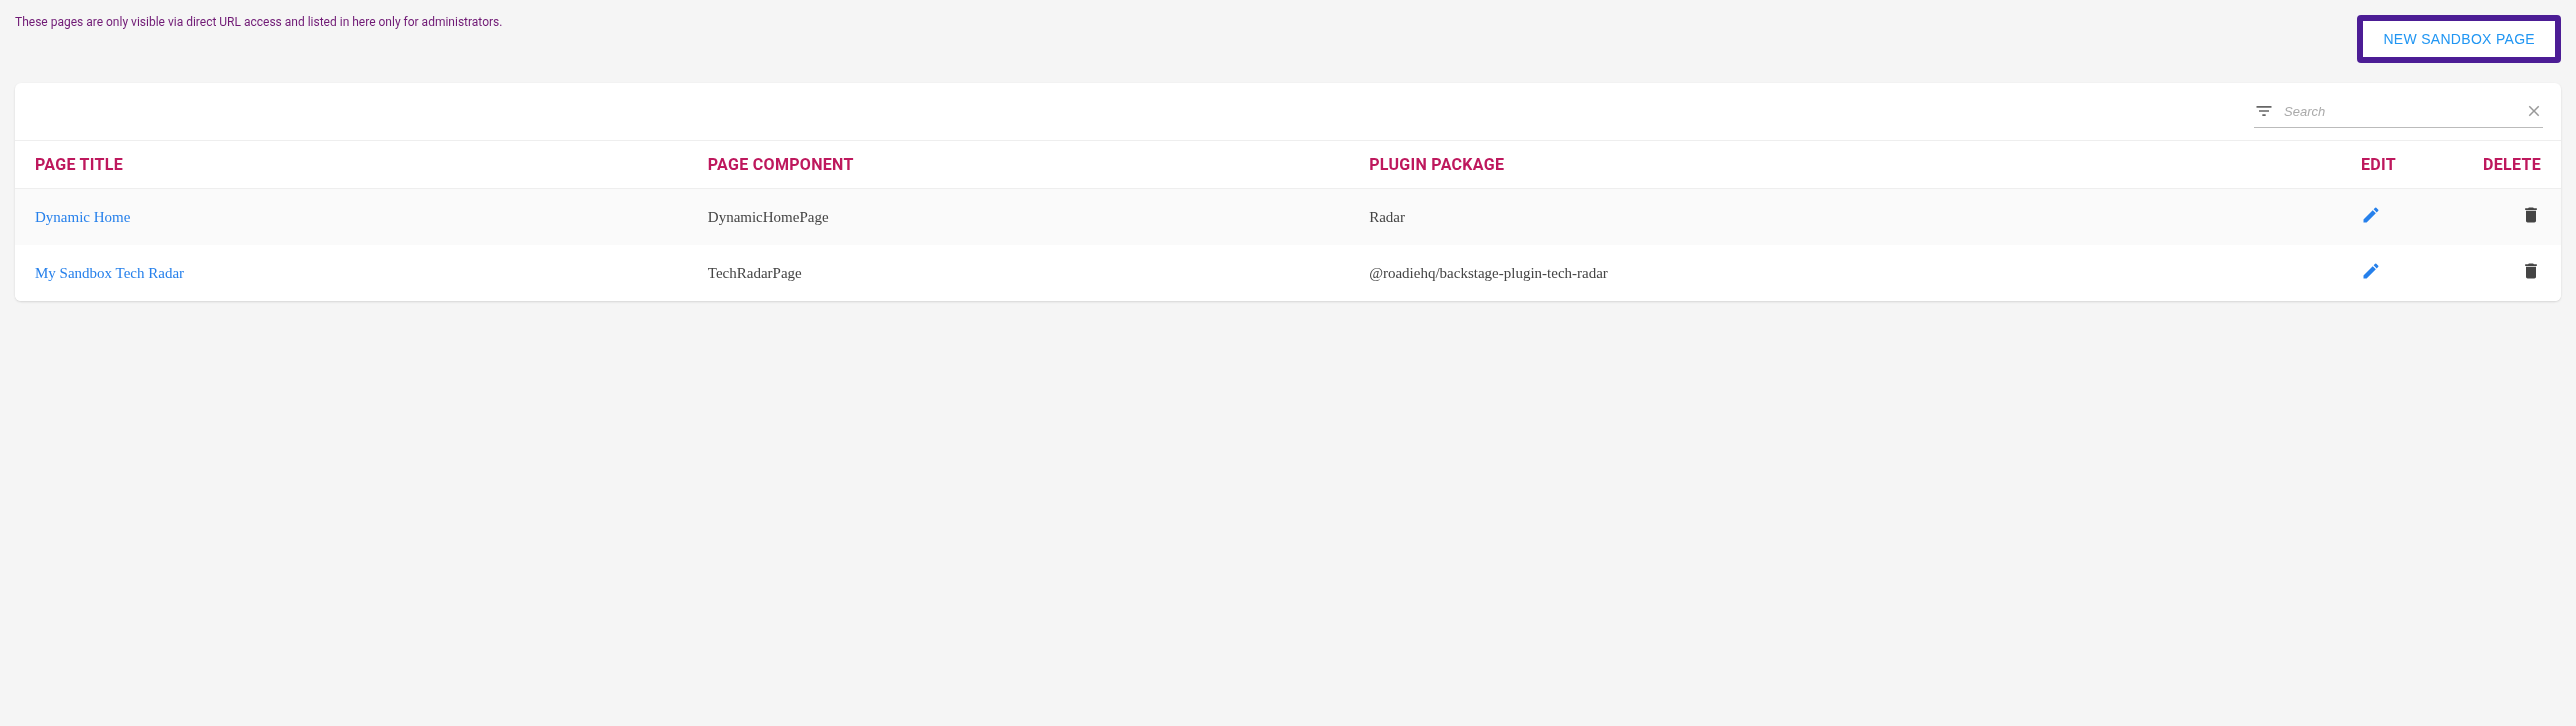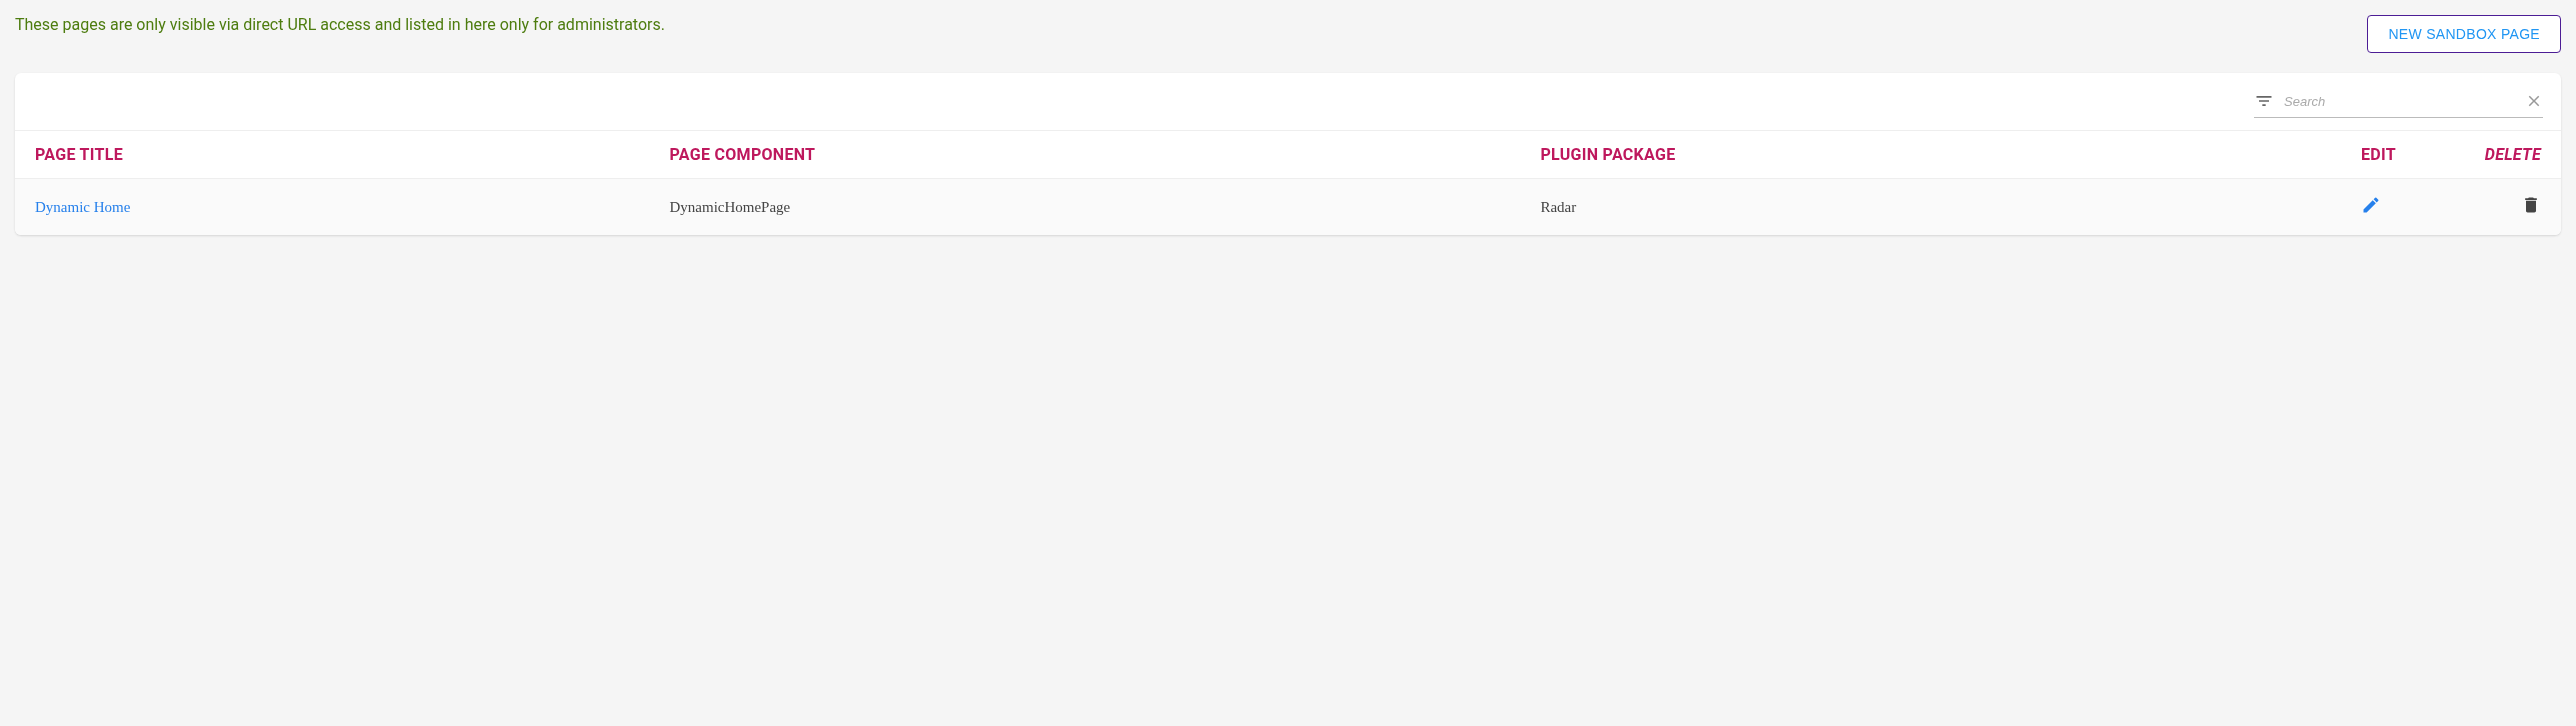--- a/index.html
+++ b/index.html
@@ -22,25 +22,25 @@
     .header-text {
       flex: 1;
     }
     .page-title {
       font-size: 30px;
       font-weight: 700;
       color: #1a1a1a;
       margin-bottom: 4px;
     }
     .page-subtitle {
-      font-size: 16px;
-      color: #4d7c0f;
+      font-size: 12px;
+      color: #701a75;
     }
     .new-button {
-      border: 1px solid #4c1d95;
+      border: 6px solid #4c1d95;
       background: #fff;
       color: #2196f3;
       font-size: 14px;
       font-weight: 500;
       letter-spacing: 0.3px;
       padding: 10px 20px;
       border-radius: 4px;
       cursor: pointer;
       text-transform: uppercase;
     }
@@ -100,21 +100,20 @@
       text-align: left;
       font-size: 16px;
       font-weight: 700;
       color: #be185d;
       letter-spacing: 0.3px;
       padding: 14px 20px;
       text-transform: uppercase;
     }
     th.col-delete {
       text-align: right;
-      font-style: italic;
     }
     td {
       padding: 16px 20px;
       font-size: 15px;
       color: #444;
       vertical-align: middle;
       font-family: Liberation Serif, serif;
     }
     tbody tr:nth-child(odd) {
       background: #fafafa;
@@ -191,16 +190,31 @@
           <svg class="edit-icon" viewBox="0 0 24 24" fill="currentColor">
             <path d="M3 17.25V21h3.75L17.81 9.94l-3.75-3.75L3 17.25zM20.71 7.04a.996.996 0 000-1.41l-2.34-2.34a.996.996 0 00-1.41 0l-1.83 1.83 3.75 3.75 1.83-1.83z"></path>
           </svg>
         </td>
         <td class="col-delete">
           <svg class="delete-icon" viewBox="0 0 24 24" fill="currentColor">
             <path d="M6 19c0 1.1.9 2 2 2h8c1.1 0 2-.9 2-2V7H6v12zM19 4h-3.5l-1-1h-5l-1 1H5v2h14V4z"></path>
           </svg>
         </td>
       </tr>
+      <tr>
+        <td><span class="link">My Sandbox Tech Radar</span></td>
+        <td>TechRadarPage</td>
+        <td>@roadiehq/backstage-plugin-tech-radar</td>
+        <td class="col-edit">
+          <svg class="edit-icon" viewBox="0 0 24 24" fill="currentColor">
+            <path d="M3 17.25V21h3.75L17.81 9.94l-3.75-3.75L3 17.25zM20.71 7.04a.996.996 0 000-1.41l-2.34-2.34a.996.996 0 00-1.41 0l-1.83 1.83 3.75 3.75 1.83-1.83z"></path>
+          </svg>
+        </td>
+        <td class="col-delete">
+          <svg class="delete-icon" viewBox="0 0 24 24" fill="currentColor">
+            <path d="M6 19c0 1.1.9 2 2 2h8c1.1 0 2-.9 2-2V7H6v12zM19 4h-3.5l-1-1h-5l-1 1H5v2h14V4z"></path>
+          </svg>
+        </td>
+      </tr>
     </tbody>
   </table>
 </div>
 
 
 </body></html>

